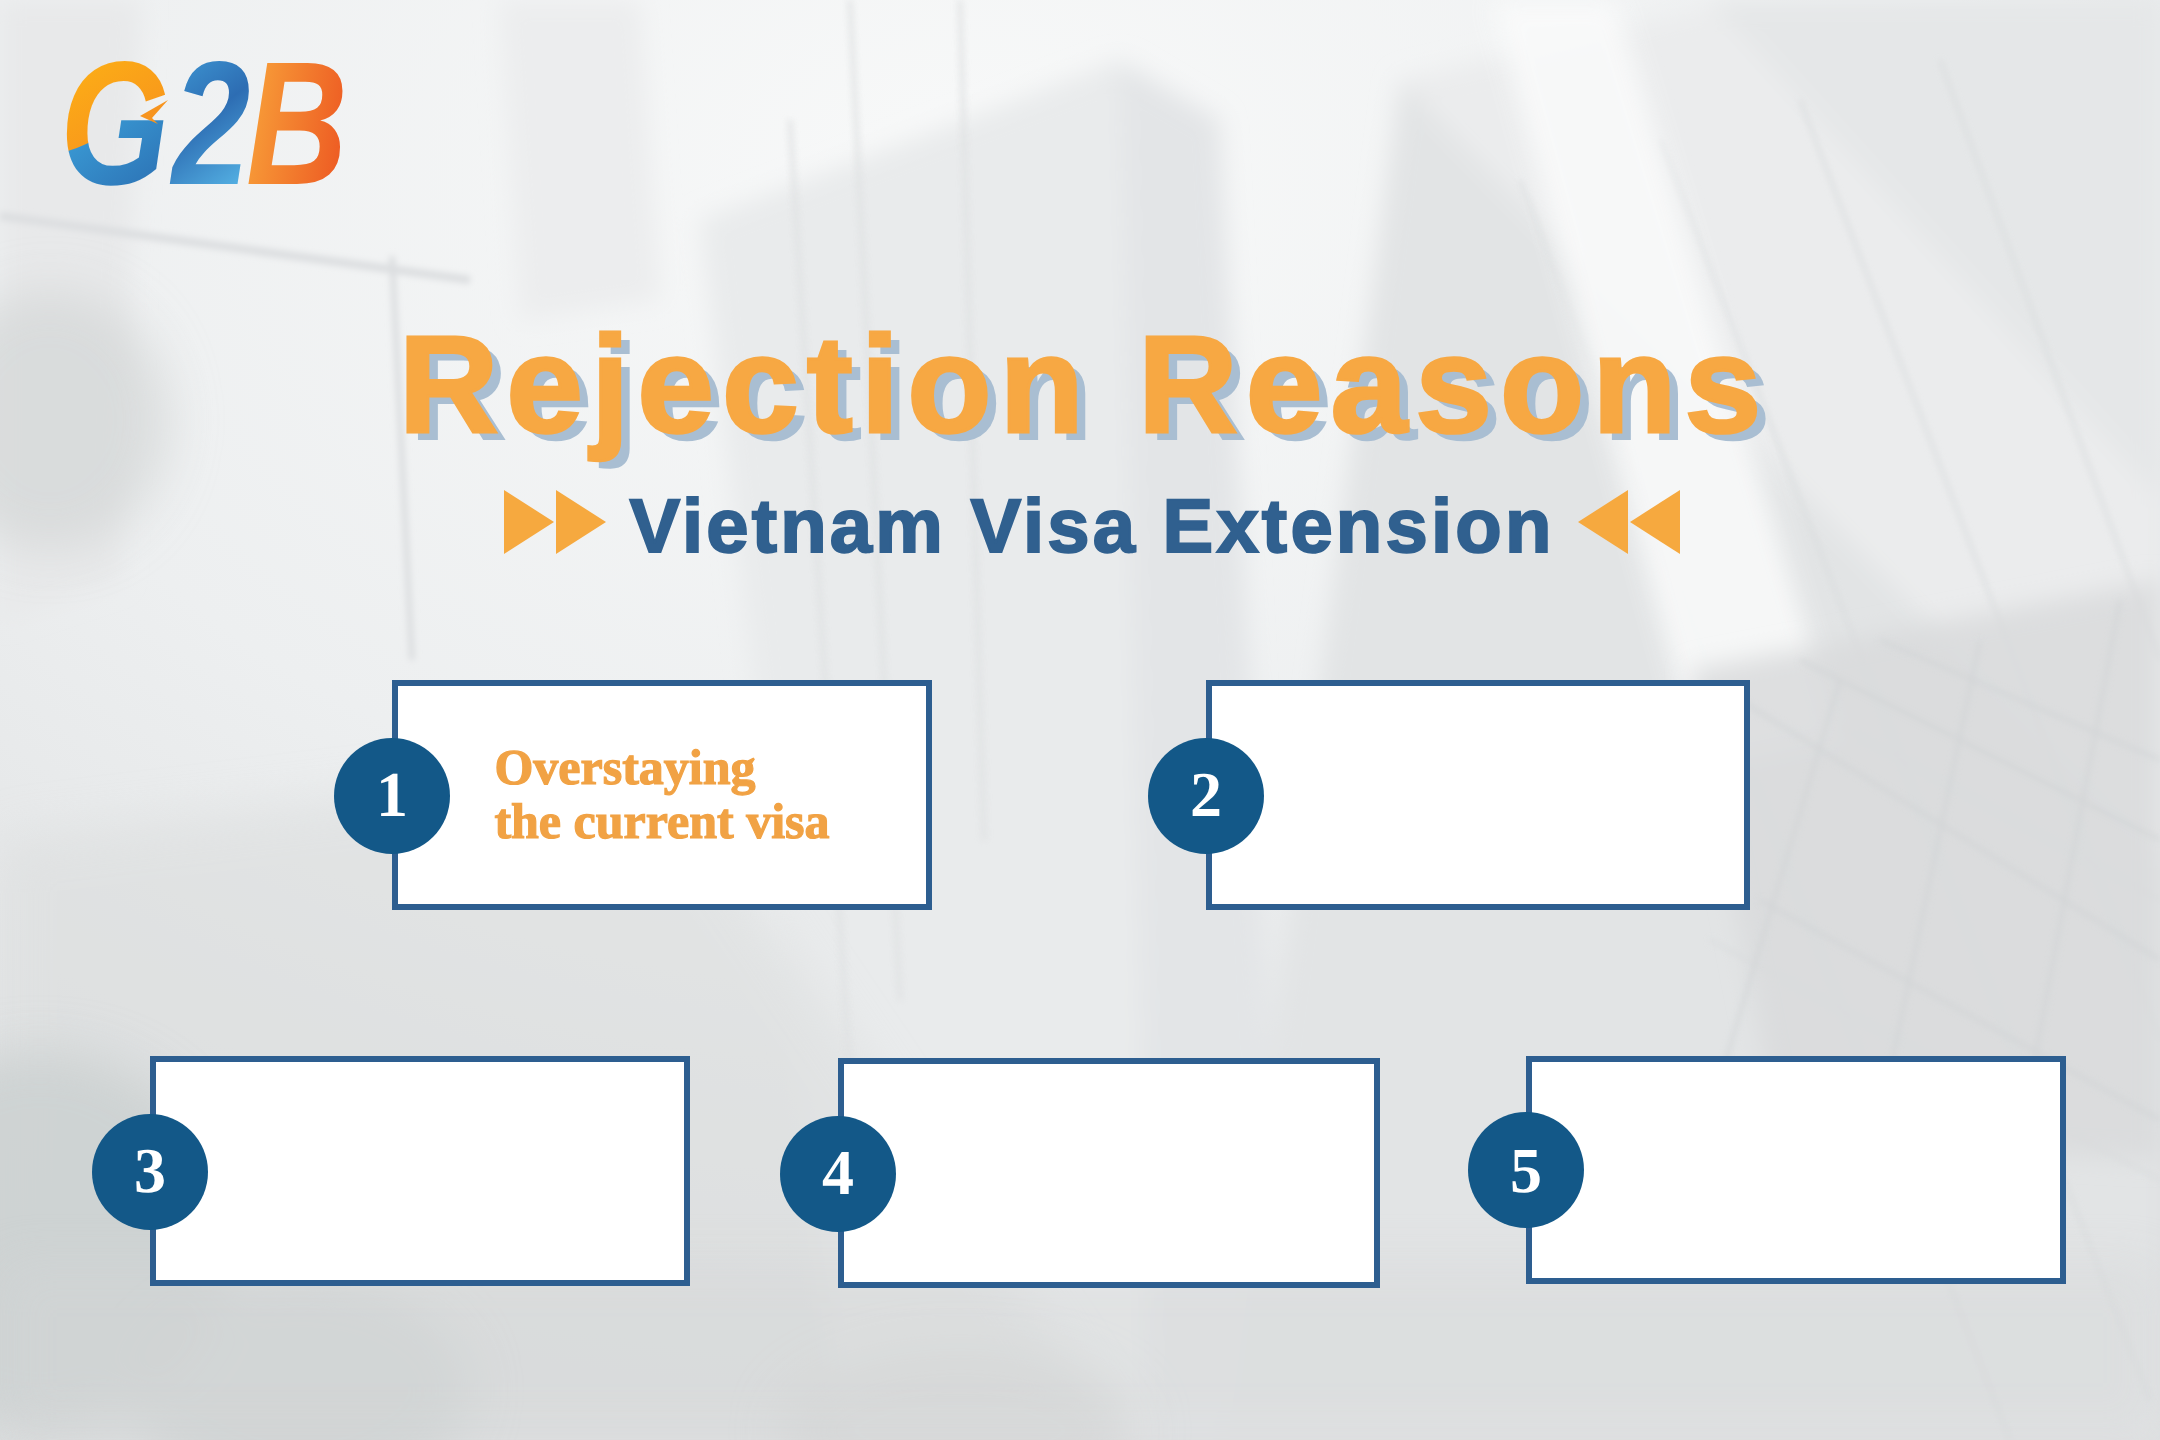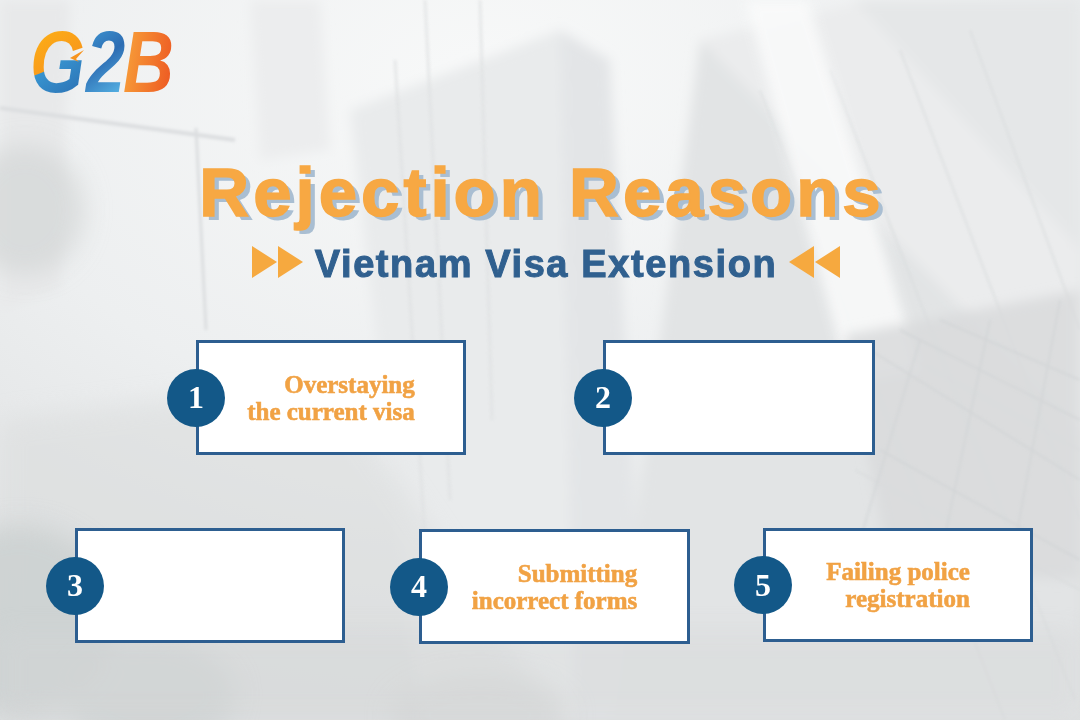--- a/index.html
+++ b/index.html
@@ -11,21 +11,21 @@
          font-weight:bold;font-size:69px;line-height:69px;letter-spacing:4px;color:#f7a843;
          text-shadow:5px 4px 0 #a9bed2;-webkit-text-stroke:1.5px #f7a843;}
   .subtitle{position:absolute;left:6px;top:242px;width:1080px;text-align:center;font-size:0;
             line-height:44px;color:#30608f;}
   .subtitle span{font-family:"Liberation Sans",sans-serif;font-weight:bold;font-size:38px;letter-spacing:1.6px;-webkit-text-stroke:1px #30608f;}
   .subtitle .arr{position:relative;top:1px;}
   .box{position:absolute;width:270px;height:115px;background:#ffffff;
        border:3px solid #2d5e90;box-sizing:border-box;
        display:flex;align-items:center;justify-content:center;}
   .box .txt{font-family:"Liberation Serif",serif;font-weight:bold;
-            font-size:25px;line-height:27px;color:#f1a244;text-align:right;-webkit-text-stroke:0.6px #f1a244;}
+            font-size:25px;line-height:27px;color:#f1a244;text-align:left;-webkit-text-stroke:0.6px #f1a244;}
   .num{position:absolute;left:-32px;top:50%;margin-top:-29px;width:58px;height:58px;
        border-radius:50%;background:#135888;color:#ffffff;
        font-family:"Liberation Serif",serif;font-weight:bold;font-size:32px;
        display:flex;align-items:center;justify-content:center;}
 </style>
 </head>
 <body>
 <div class="page">
   <svg class="bg" width="1080" height="720" viewBox="0 0 1080 720">
     <defs>
@@ -157,19 +157,17 @@
     <div class="txt">Overstaying<br>the current visa</div>
   </div>
   <div class="box" style="left:603px;top:340px;width:272px;">
     <div class="num">2</div>
   </div>
   <div class="box" style="left:75px;top:528px;">
     <div class="num">3</div>
   </div>
   <div class="box" style="left:419px;top:529px;width:271px;">
     <div class="num">4</div>
-    <div class="txt">Submitting<br>incorrect forms</div>
   </div>
   <div class="box" style="left:763px;top:528px;height:114px;">
     <div class="num">5</div>
-    <div class="txt">Failing police<br>registration</div>
   </div>
 </div>
 
 </body></html>

